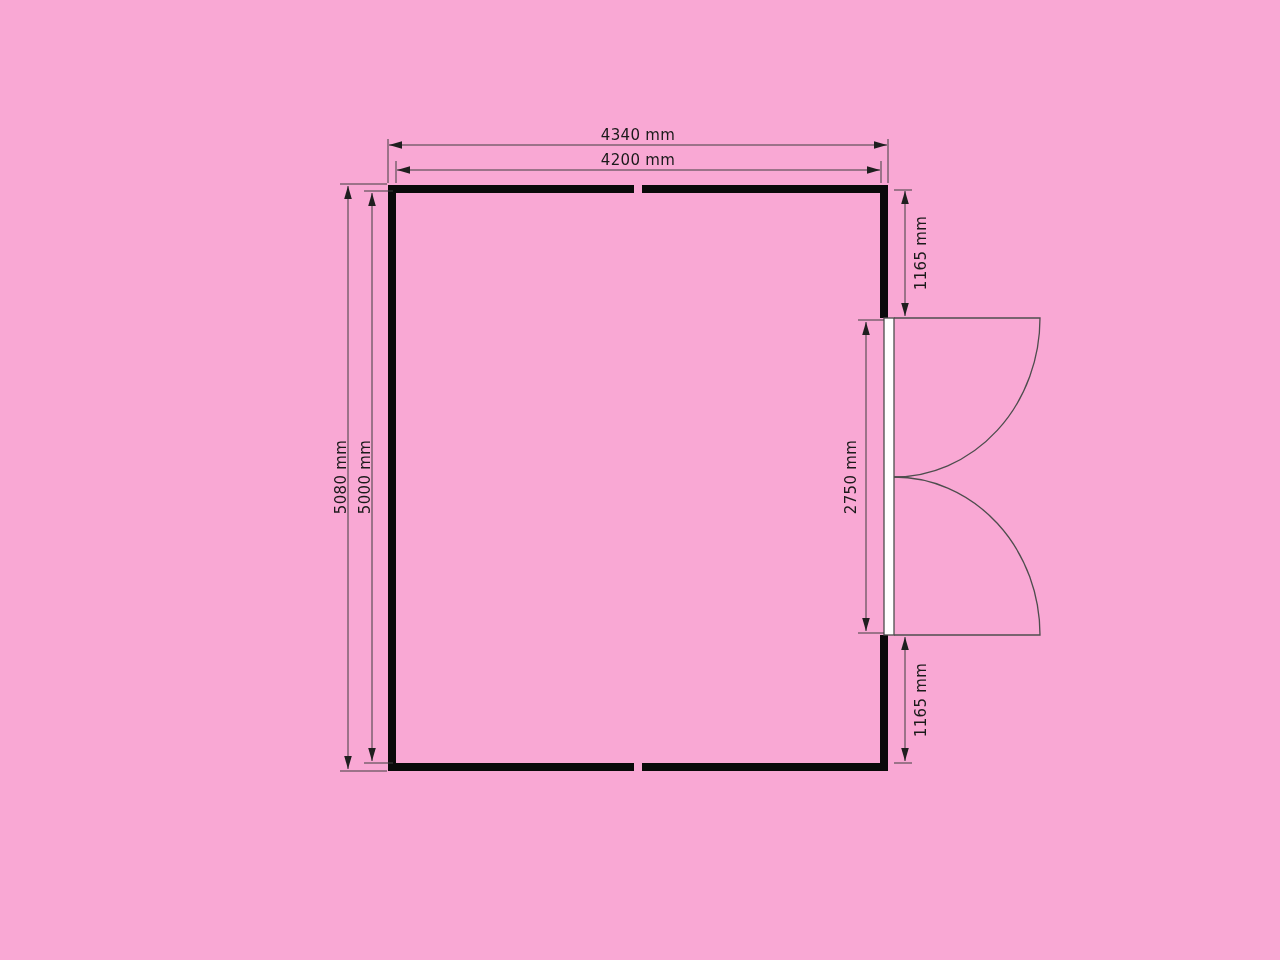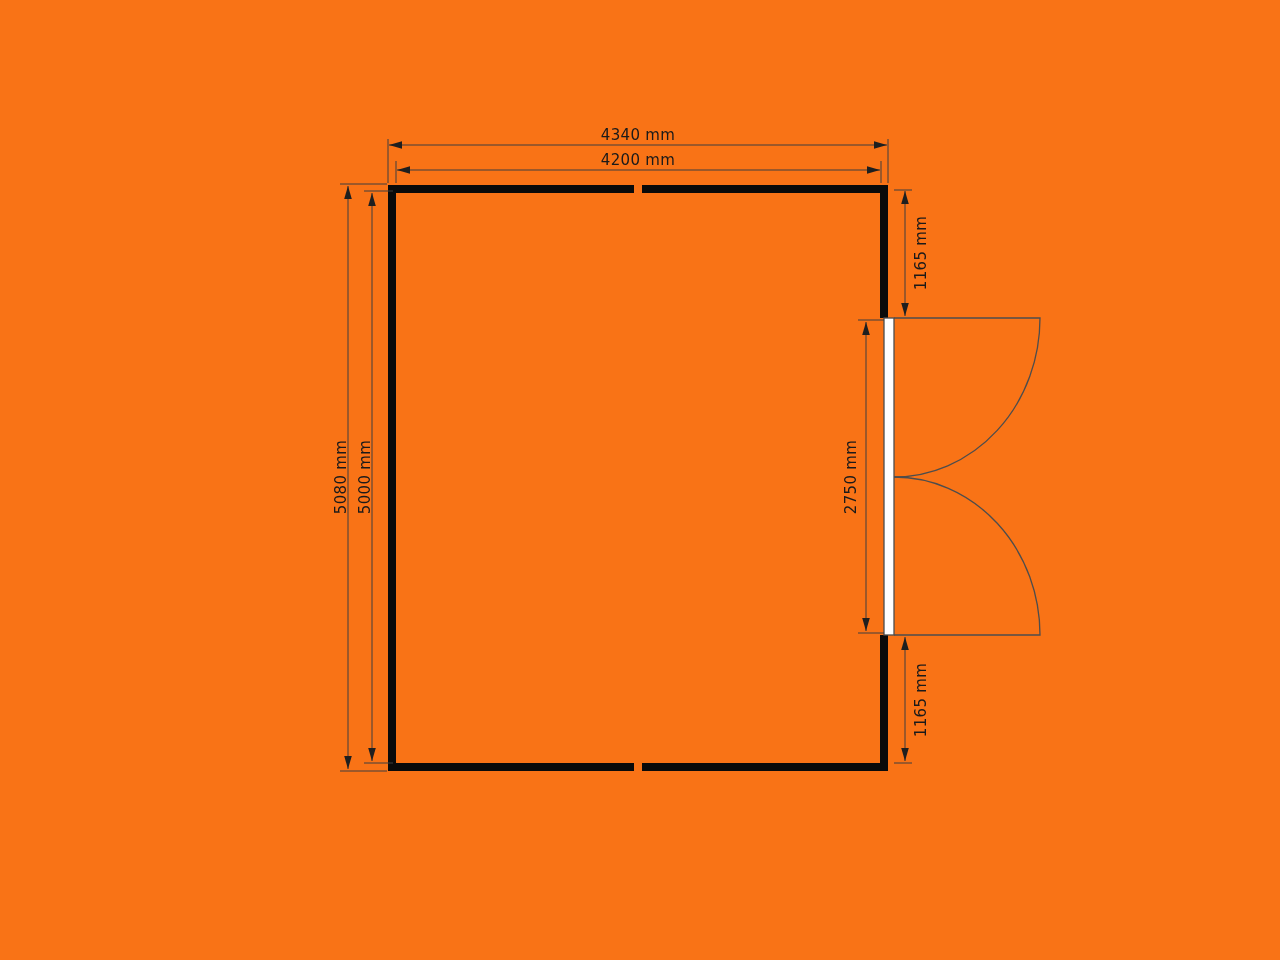--- a/index.html
+++ b/index.html
@@ -8,21 +8,21 @@
     background: #ffffff;
     width: 1280px;
     height: 960px;
     overflow: hidden;
     font-family: "DejaVu Sans", "Liberation Sans", sans-serif;
   }
   .canvas {
     position: relative;
     width: 1280px;
     height: 960px;
-    background: #f97316;
+    background: #f9a8d4;
   }
   svg { display: block; }
   .wall { fill: #0a0a0a; stroke: none; }
   .dim-line { stroke: #3f3f3f; stroke-width: 1; fill: none; }
   .ext-line { stroke: #3f3f3f; stroke-width: 1; fill: none; }
   .door-line { stroke: #4d4d4d; stroke-width: 1.3; fill: none; }
   .door-leaf { fill: #ffffff; stroke: #4d4d4d; stroke-width: 1.3; }
   .dim-text {
     font-family: "DejaVu Sans", "Liberation Sans", sans-serif;
     font-size: 15px;

